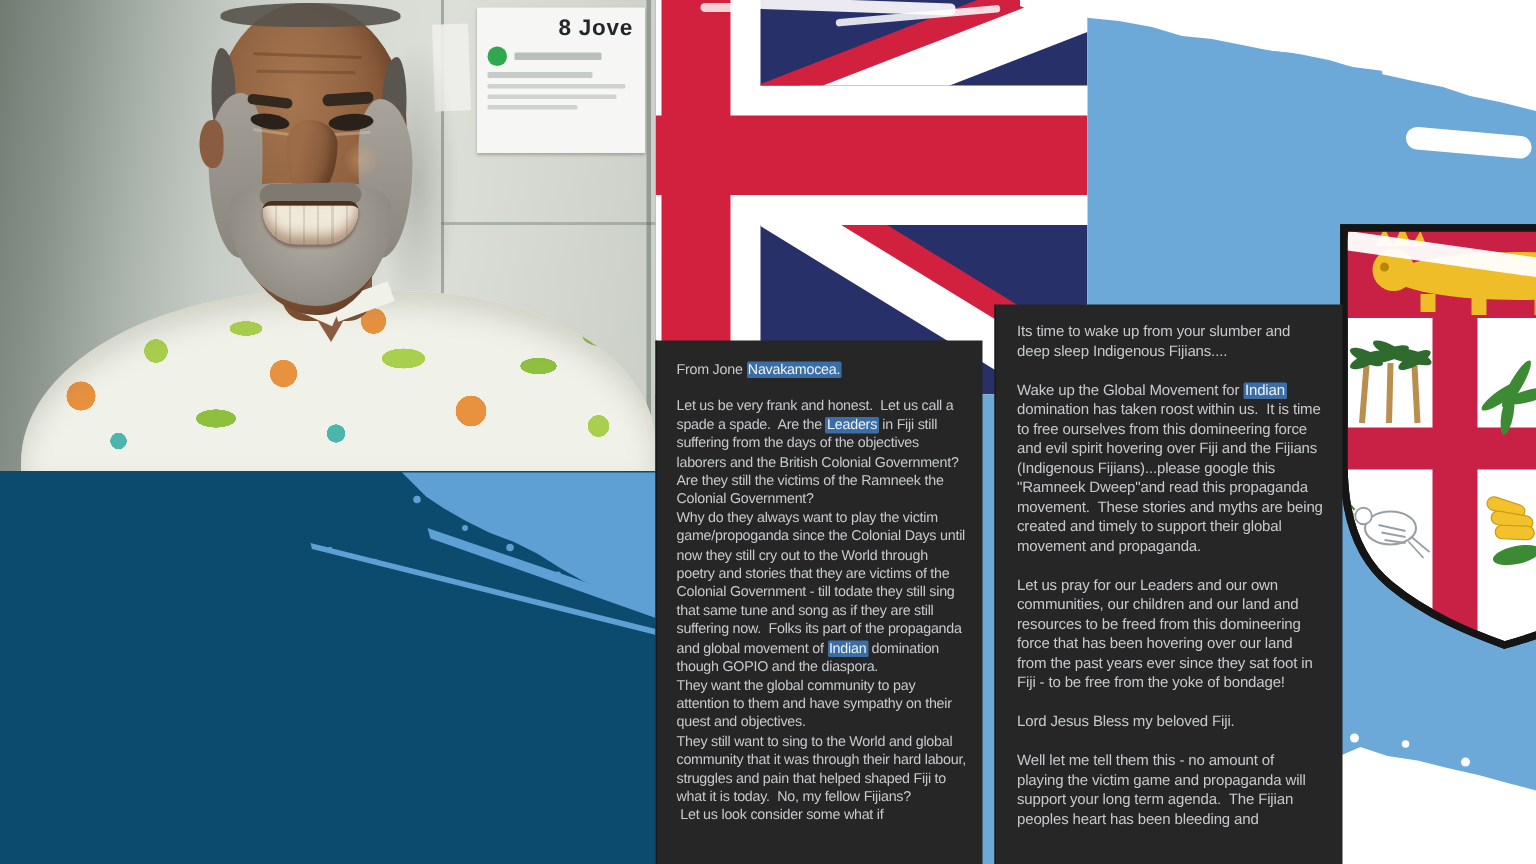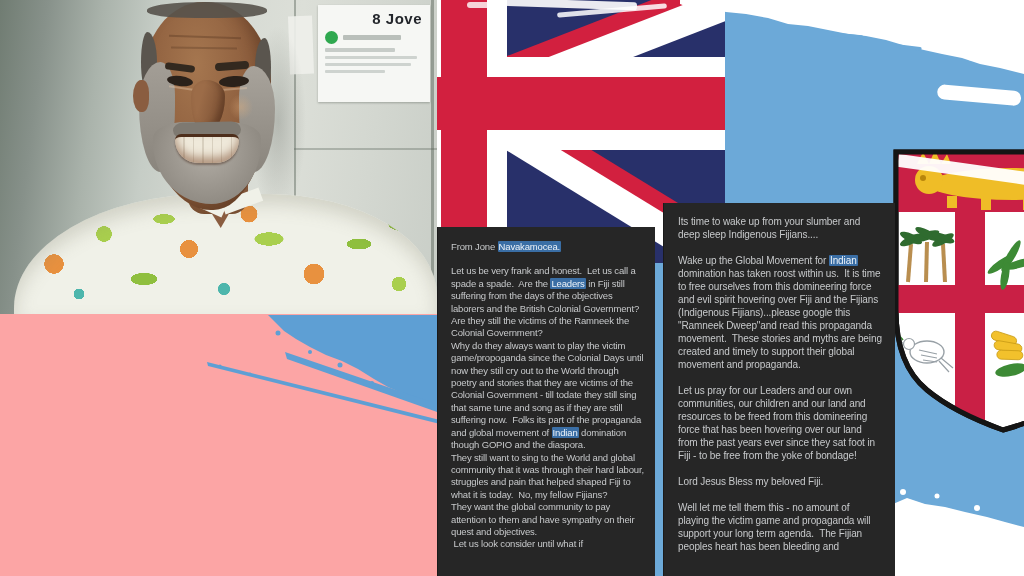--- a/index.html
+++ b/index.html
@@ -1,16 +1,16 @@
 <!DOCTYPE html>
 <html><head>
 <meta charset="utf-8">
 <style>
   html,body{margin:0;padding:0;background:#fff;}
-  .canvas{position:relative;width:1024px;height:576px;overflow:hidden;background:#fca5a5;
+  .canvas{position:relative;width:1024px;height:576px;overflow:hidden;background:#0c4a6e;
           font-family:"Liberation Sans",sans-serif;}
   .abs{position:absolute;}
 
   
   .flag-area{position:absolute;left:437px;top:0;width:587px;height:576px;background:#6CA9D8;}
 
   
   .jack{position:absolute;left:0;top:0;width:288px;height:263px;background:#fff;overflow:hidden;}
   .jack-red-v{position:absolute;left:4px;top:0;width:46px;height:263px;background:#D2203F;}
   .jack-red-h{position:absolute;left:0;top:77px;width:288px;height:53px;background:#D2203F;}
@@ -270,23 +270,23 @@
       <div class="abs ear-l"></div>
     </div>
   </div>
 
   <div class="post post-left">
       <div class="para"><span>From Jone </span><span class="hl">Navakamocea.</span></div>
       <div class="para blank"></div>
       <div class="para"><span>Let us be very frank and honest.  Let us call a spade a spade.  Are the </span><span class="hl">Leaders</span><span> in Fiji still suffering from the days of the objectives laborers and the British Colonial Government?</span></div>
       <div class="para"><span>Are they still the victims of the Ramneek the Colonial Government?</span></div>
       <div class="para"><span>Why do they always want to play the victim game/propoganda since the Colonial Days until now they still cry out to the World through poetry and stories that they are victims of the Colonial Government - till todate they still sing that same tune and song as if they are still suffering now.  Folks its part of the propaganda and global movement of </span><span class="hl">Indian</span><span> domination though GOPIO and the diaspora.</span></div>
+      <div class="para"><span>They want the global community to pay attention to them and have sympathy on their quest and objectives.</span></div>
       <div class="para"><span>They still want to sing to the World and global community that it was through their hard labour, struggles and pain that helped shaped Fiji to what it is today.  No, my fellow Fijians?</span></div>
-      <div class="para"><span>They want the global community to pay attention to them and have sympathy on their quest and objectives.</span></div>
-      <div class="para"><span> Let us look consider until what if</span></div>
+      <div class="para"><span> Let us look consider some what if</span></div>
     </div>
   <div class="post post-right">
       <div class="para"><span>Its time to wake up from your slumber and deep sleep Indigenous Fijians....</span></div>
       <div class="para blank"></div>
       <div class="para"><span>Wake up the Global Movement for </span><span class="hl">Indian</span><span> domination has taken roost within us.  It is time to free ourselves from this domineering force and evil spirit hovering over Fiji and the Fijians (Indigenous Fijians)...please google this "Ramneek Dweep"and read this propaganda movement.  These stories and myths are being created and timely to support their global movement and propaganda.</span></div>
       <div class="para blank"></div>
       <div class="para"><span>Let us pray for our Leaders and our own communities, our children and our land and resources to be freed from this domineering force that has been hovering over our land from the past years ever since they sat foot in Fiji - to be free from the yoke of bondage!</span></div>
       <div class="para blank"></div>
       <div class="para"><span>Lord Jesus Bless my beloved Fiji.</span></div>
       <div class="para blank"></div>

